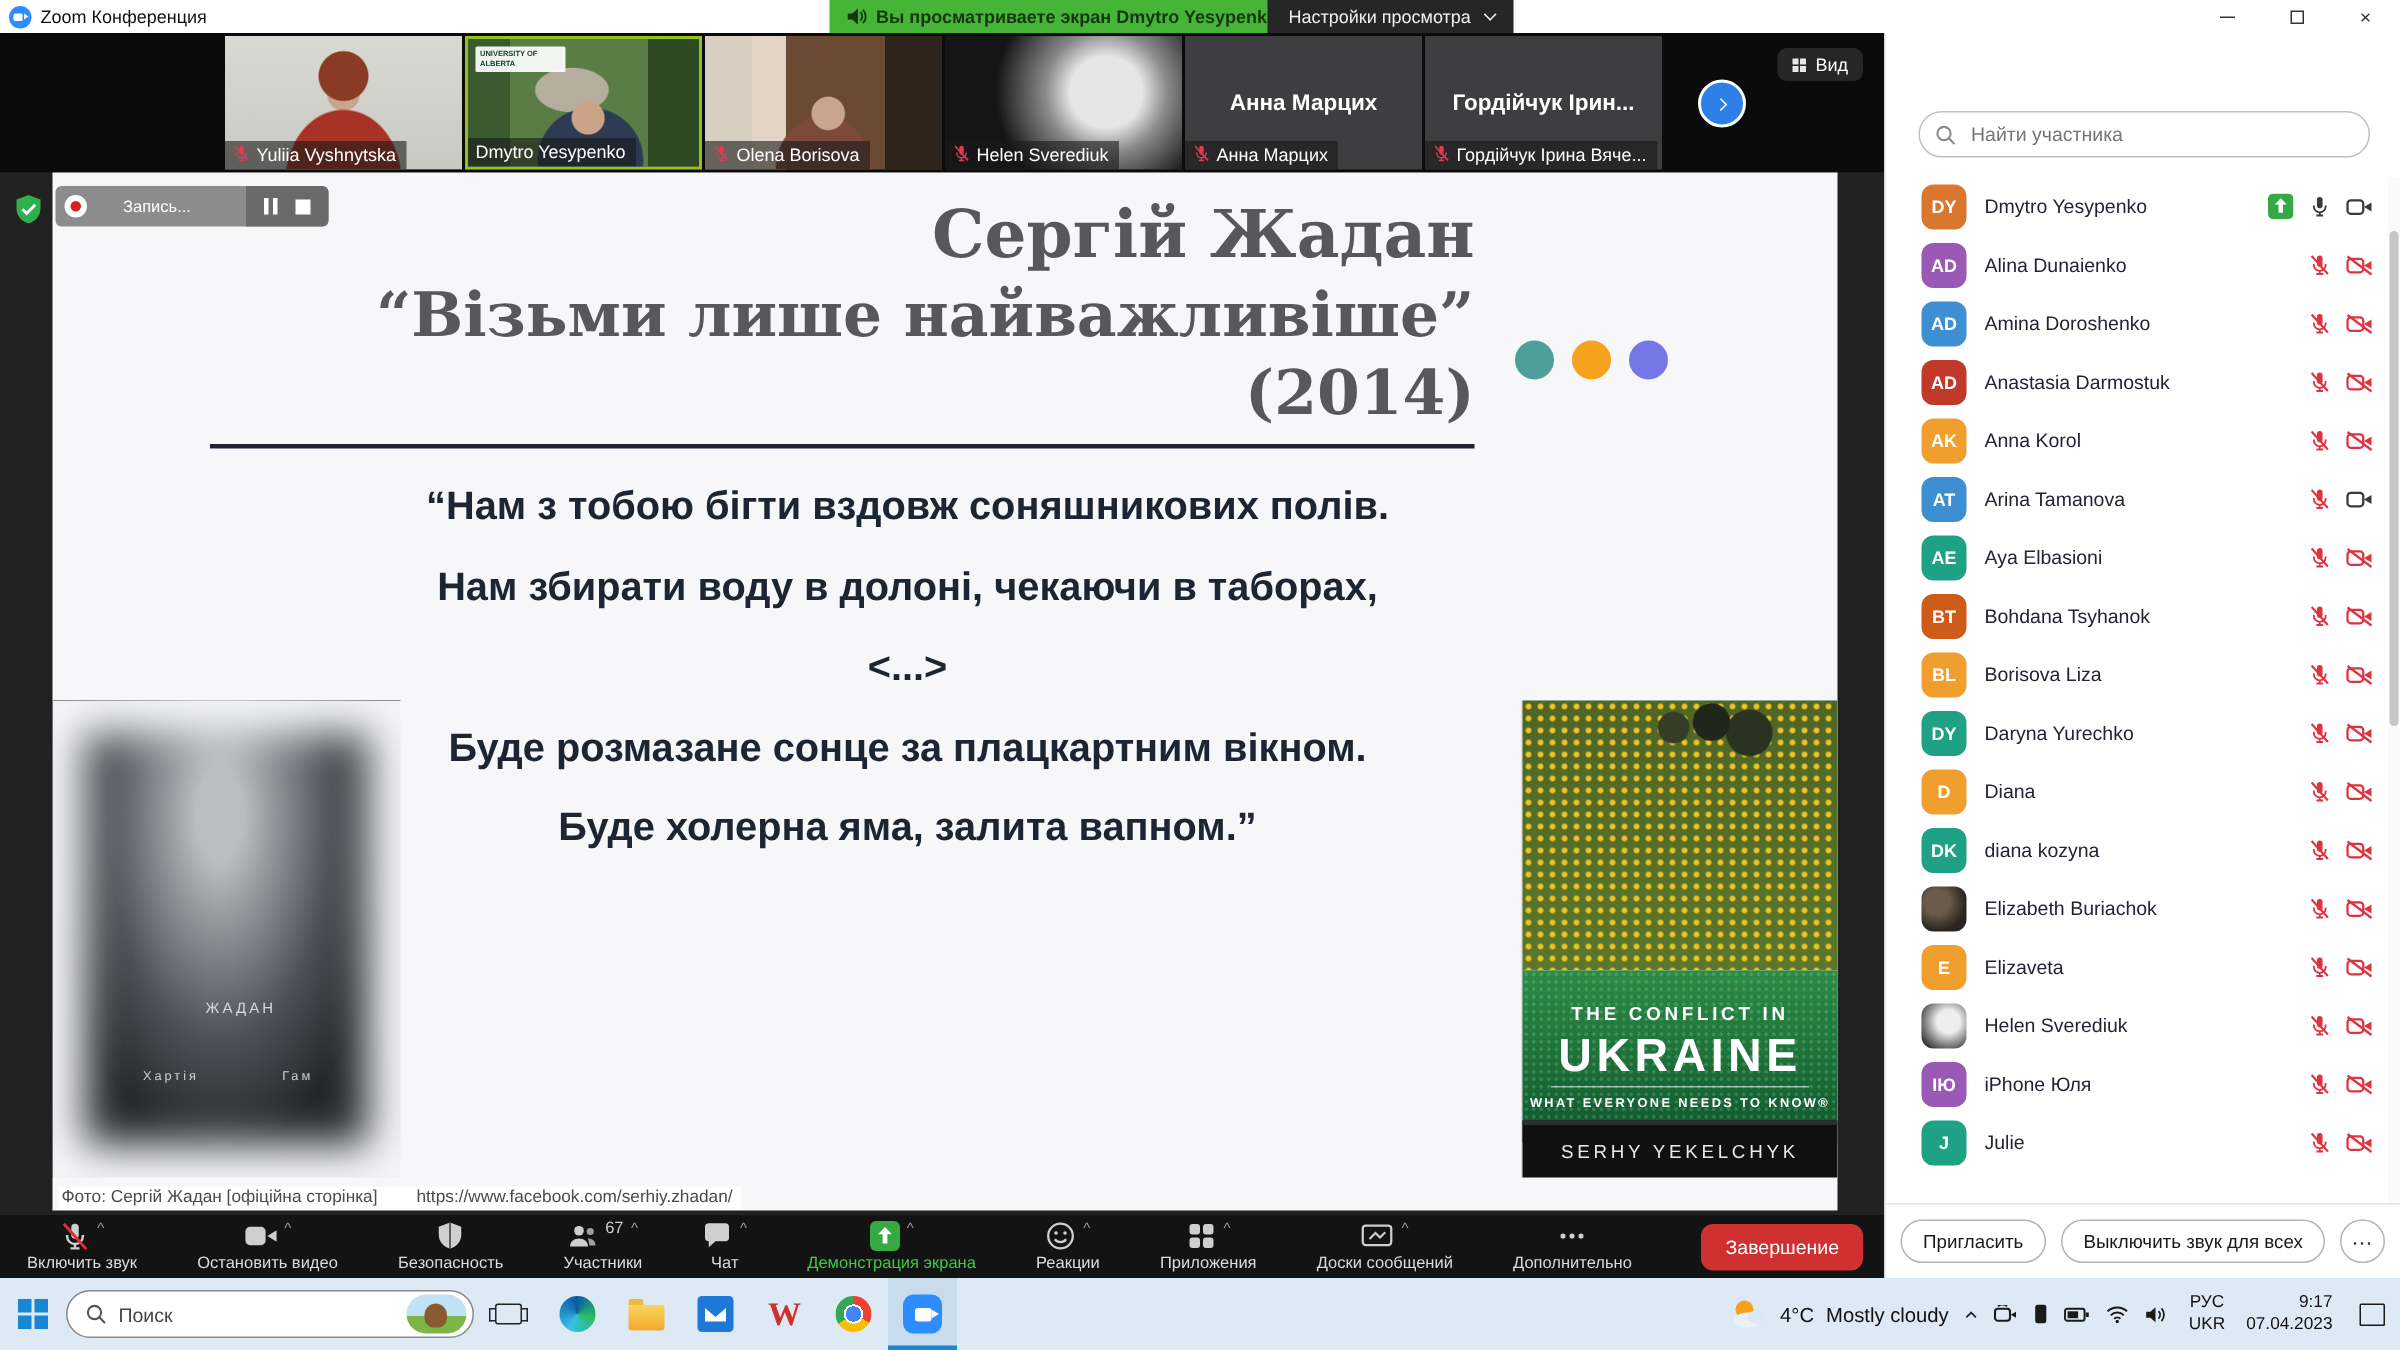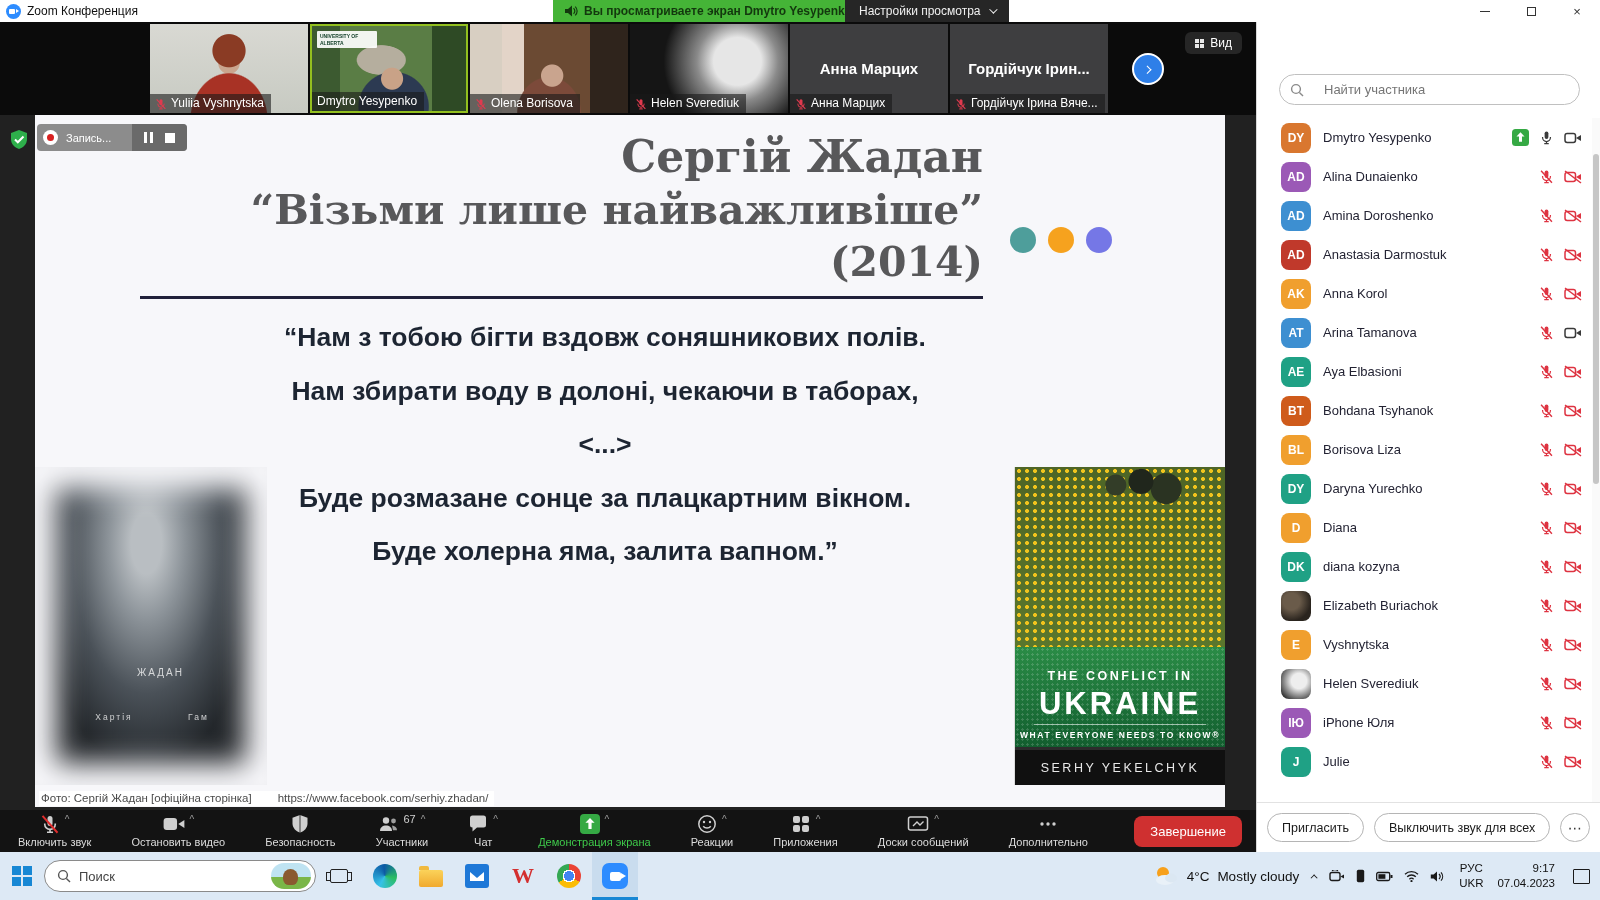--- a/index.html
+++ b/index.html
@@ -49,36 +49,36 @@
      radial-gradient(circle at 52% 58%, #c9a48e 0 11%, transparent 12%),
      radial-gradient(ellipse at 50% 100%, #7c4a3a 0 28%, transparent 29%),
      linear-gradient(90deg,#d8cfc2 0 20%,#e3d4c8 20% 34%,#6b4a33 34% 76%,#2f241c 76%);}
   .bg-helen{background:
      radial-gradient(circle at 68% 42%, #e6e6e6 0 20%, #8a8a8a 34%, #151515 62%),#000;}
   .uofa-logo{position:absolute;left:5px;top:5px;background:rgba(255,255,255,.92);color:#14402a;
     font-size:5px;font-weight:bold;padding:2px 3px;border-radius:1px;max-width:60px;line-height:1.3;}
   .tile-center-name{position:absolute;inset:0;display:flex;align-items:center;justify-content:center;
     color:#fff;font-weight:bold;font-size:15px;}
   .tile-label{position:absolute;left:0;bottom:0;max-width:100%;background:rgba(25,25,25,.6);
-    color:#fff;font-size:12px;padding:2px 7px 3px 5px;display:flex;align-items:flex-end;gap:4px;white-space:nowrap;}
+    color:#fff;font-size:12px;padding:2px 7px 3px 5px;display:flex;align-items:flex-start;gap:4px;white-space:nowrap;}
   .next-page-btn{margin-left:22px;width:32px;height:32px;border-radius:50%;background:#2e7fe8;border:2px solid #fff;
     color:#fff;display:flex;align-items:center;justify-content:center;flex:none;}
   .next-page-btn .chev{transform:rotate(-45deg) translateX(-1px);}
   .view-btn{position:absolute;right:14px;top:10px;background:#262626;color:#fff;border-radius:6px;
     padding:4px 10px;font-size:12px;display:flex;align-items:center;gap:6px;}
   .grid-ico{display:inline-grid;grid-template-columns:4px 4px;grid-template-rows:4px 4px;gap:1px;}
   .grid-ico i{background:#e8e8e8;}
 
   
   .stage{position:absolute;left:0;top:115px;width:1256px;height:695px;background:#212121;}
   .stage-shield{position:absolute;left:9px;top:14px;}
   .slide{position:absolute;left:35px;top:0;width:1190px;height:692px;background:#f7f7fa;overflow:hidden;}
 
   .rec-pill{position:absolute;left:2px;top:9px;height:27px;background:rgba(130,130,130,.92);border-radius:4px;
-    display:flex;align-items:center;padding:0 0 0 6px;color:#fff;font-size:11px;gap:8px;}
+    display:flex;align-items:center;padding:0 0 0 6px;color:#fff;font-size:11px;gap:24px;}
   .rec-dot{width:15px;height:15px;border-radius:50%;background:#fff;display:flex;align-items:center;justify-content:center;}
   .rec-dot i{width:7px;height:7px;border-radius:50%;background:#d82020;}
   .rec-label{min-width:58px;}
   .rec-ctrls{height:27px;background:rgba(100,100,100,.85);border-radius:0 4px 4px 0;display:flex;align-items:center;gap:12px;padding:0 12px;}
   .ico-pause{display:inline-flex;gap:3px;}
   .ico-pause i{width:3px;height:11px;background:#fff;}
   .ico-stop{width:10px;height:10px;background:#fff;}
 
   .slide-title{position:absolute;left:105px;top:14px;width:843px;text-align:right;
     font-family:"DejaVu Serif","Liberation Serif",serif;font-weight:bold;color:#58585a;}
@@ -130,21 +130,21 @@
   .zt-item.green .zt-label{color:#3ec94a;}
   .zt-badge{font-size:11px;color:#d0d0d0;margin:-1px 0 0 -2px;}
   .end-btn{margin-left:auto;background:#cf3030;color:#fff;font-size:13px;border-radius:8px;padding:8px 16px;}
 
   
   .sidebar{position:absolute;left:1256px;top:22px;width:344px;height:830px;background:#fff;border-left:1px solid #d9d9d9;}
   .sb-head{position:relative;height:44px;display:flex;align-items:center;justify-content:center;
     font-size:13.5px;font-weight:bold;color:#1a1a1a;}
   .sb-collapse{position:absolute;left:22px;top:15px;color:#555;}
   .sb-search{position:absolute;left:22px;right:20px;top:52px;height:31px;border:1px solid #c0c0c0;border-radius:16px;
-    display:flex;align-items:center;padding:0 10px;gap:18px;color:#8a8a8a;}
+    display:flex;align-items:center;padding:0 10px;gap:8px;color:#8a8a8a;}
   .sb-search input{border:none;outline:none;flex:1;font-size:13px;font-family:inherit;color:#333;background:transparent;}
   .sb-list{position:absolute;left:0;right:8px;top:96px;bottom:50px;overflow:hidden;}
   .p-row{height:39px;display:flex;align-items:center;padding:0 10px 0 24px;gap:12px;}
   .p-avatar{width:30px;height:30px;border-radius:8px;flex:none;display:flex;align-items:center;justify-content:center;
     color:#fff;font-weight:bold;font-size:12px;}
   .p-avatar.photo-dark{background:radial-gradient(circle at 35% 35%, #6a5b4a 0 30%, #2a241e 70%);}
   .p-avatar.photo-bw{background:radial-gradient(circle at 60% 40%, #eee 0 30%, #999 55%, #222 90%);}
   .p-name{flex:1;font-size:13px;color:#232333;white-space:nowrap;overflow:hidden;text-overflow:ellipsis;}
   .p-icons{display:flex;align-items:center;gap:10px;flex:none;}
   .sb-scroll{position:absolute;right:0;top:96px;bottom:50px;width:8px;background:#fafafa;}
@@ -732,21 +732,21 @@
             </svg>
             <svg width="18" height="14" viewBox="0 0 18 14">
  <rect x="1" y="2.5" width="10.5" height="9" rx="2.2" fill="none" stroke="#de3341" stroke-width="1.5"></rect>
  <path d="M12 7l5-3v6z" fill="#de3341"></path>
  <path d="M1 1L17 13" stroke="#de3341" stroke-width="1.5"></path>
             </svg>
           </span>
         </div>
         <div class="p-row">
           <span class="p-avatar" style="background:#f09f2e">E</span>
-          <span class="p-name">Vyshnytska</span>
+          <span class="p-name">Elizaveta</span>
           <span class="p-icons">
             <svg width="15" height="15" viewBox="0 0 16 16">
  <rect x="6" y="1.5" width="4" height="8" rx="2" fill="#de3341"></rect>
  <path d="M3.8 7.5v.6a4.2 4.2 0 0 0 8.4 0v-.6" fill="none" stroke="#de3341" stroke-width="1.3"></path>
  <path d="M8 12.4v2M5.6 14.6h4.8" stroke="#de3341" stroke-width="1.3"></path>
  <path d="M2.2 1.8L13.8 14.6" stroke="#de3341" stroke-width="1.5"></path>
             </svg>
             <svg width="18" height="14" viewBox="0 0 18 14">
  <rect x="1" y="2.5" width="10.5" height="9" rx="2.2" fill="none" stroke="#de3341" stroke-width="1.5"></rect>
  <path d="M12 7l5-3v6z" fill="#de3341"></path>

